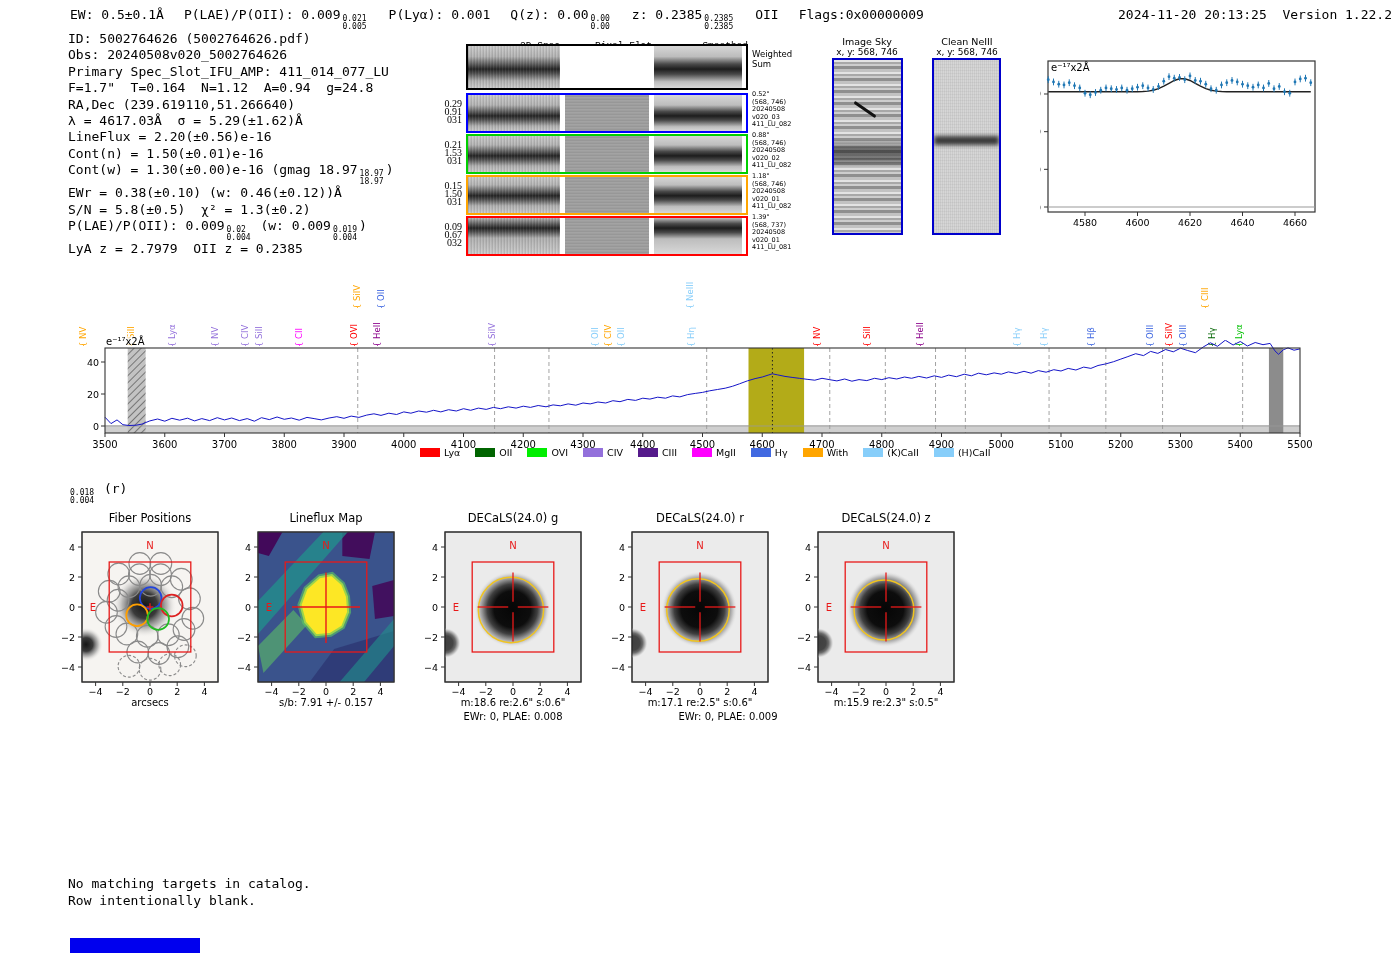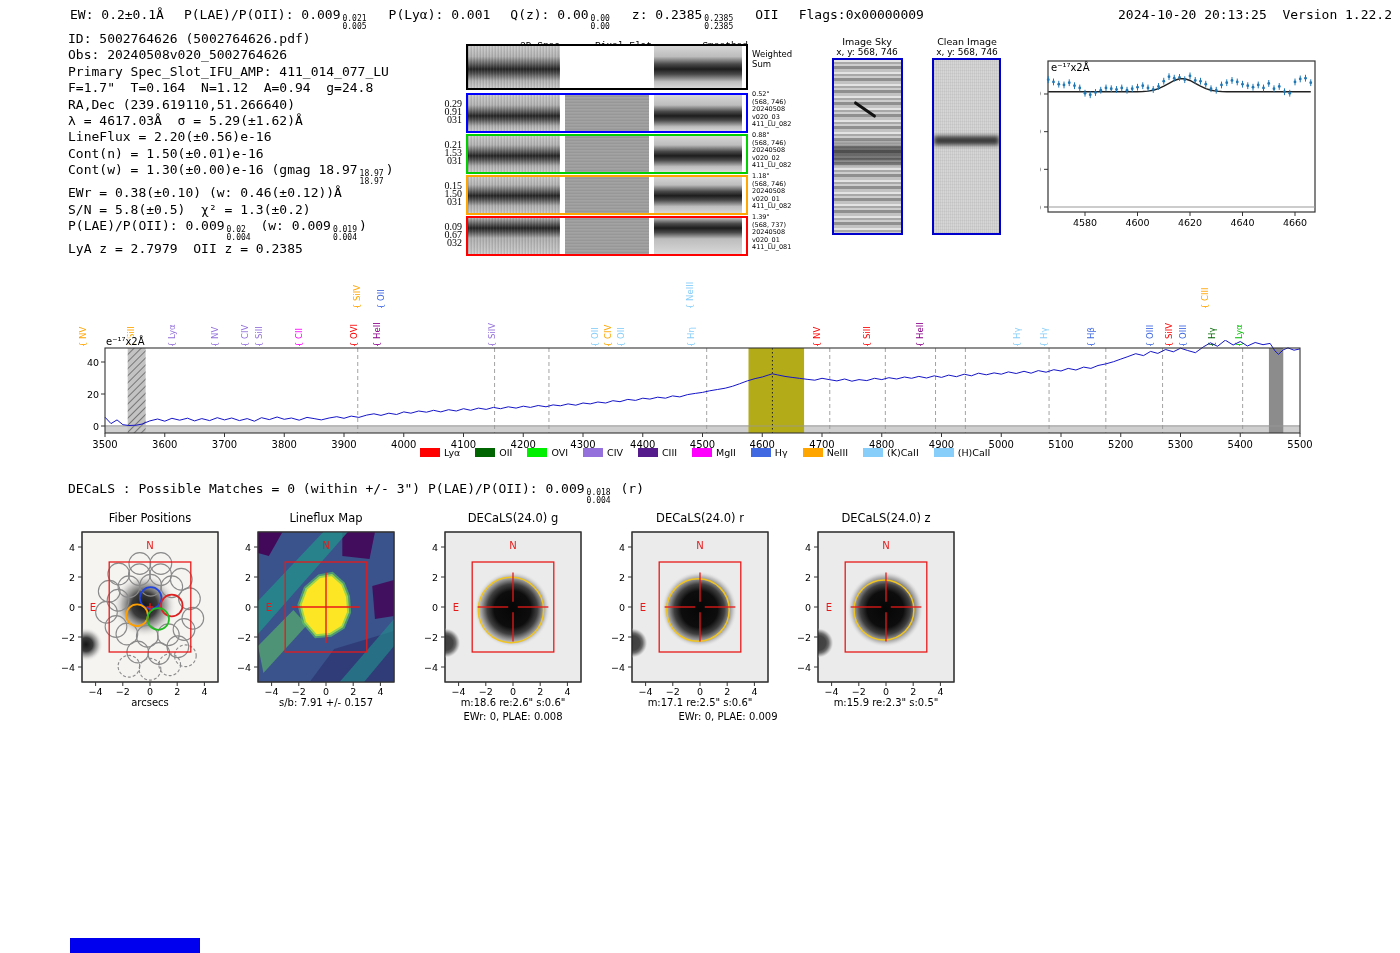--- a/index.html
+++ b/index.html
@@ -54,32 +54,32 @@
   #unit-main{position:absolute;left:106px;top:336px;font-family:"DejaVu Sans",sans-serif;font-size:10px;background:rgba(255,255,255,.6);}
   #unit-inset{position:absolute;left:1051px;top:62px;font-family:"DejaVu Sans",sans-serif;font-size:10px;}
   #bottom-bar{position:absolute;left:70px;top:938px;width:130px;height:15px;}
   svg text{font-family:"DejaVu Sans",sans-serif;}
 </style>
 </head>
 <body>
 
 <div id="page">
 
-  <div id="header-left"><span class="hseg"><span>EW: 0.2±0.1Å</span></span><span class="hseg"><span>P(LAE)/P(OII): 0.009</span><span class="stack">
+  <div id="header-left"><span class="hseg"><span>EW: 0.5±0.1Å</span></span><span class="hseg"><span>P(LAE)/P(OII): 0.009</span><span class="stack">
           <span>0.021</span>
           <span>0.005</span>
         </span></span><span class="hseg"><span>P(Lyα): 0.001</span></span><span class="hseg"><span>Q(z): 0.00</span><span class="stack">
           <span>0.00</span>
           <span>0.00</span>
         </span></span><span class="hseg"><span>z: 0.2385</span><span class="stack">
           <span>0.2385</span>
           <span>0.2385</span>
         </span></span><span class="hseg"><span>OII</span></span><span class="hseg"><span>Flags:0x00000009</span></span></div>
   <div id="header-right">
-    <span>2024-10-20 20:13:25</span>&nbsp;&nbsp;<span>Version 1.22.2</span>
+    <span>2024-11-20 20:13:25</span>&nbsp;&nbsp;<span>Version 1.22.2</span>
   </div>
 
   <div id="info-lines"><div><span>ID: 5002764626 (5002764626.pdf)</span></div><div><span>Obs: 20240508v020_5002764626</span></div><div><span>Primary Spec_Slot_IFU_AMP: 411_014_077_LU</span></div><div><span>F=1.7"  T=0.164  N=1.12  A=0.94  g=24.8</span></div><div><span>RA,Dec (239.619110,51.266640)</span></div><div><span>λ = 4617.03Å  σ = 5.29(±1.62)Å</span></div><div><span>LineFlux = 2.20(±0.56)e-16</span></div><div><span>Cont(n) = 1.50(±0.01)e-16</span></div><div><span>Cont(w) = 1.30(±0.00)e-16 (gmag 18.97</span><span class="stack"><span>18.97</span><span>18.97</span></span><span>)</span></div><div><span>EWr = 0.38(±0.10) (w: 0.46(±0.12))Å</span></div><div><span>S/N = 5.8(±0.5)  χ² = 1.3(±0.2)</span></div><div><span>P(LAE)/P(OII): 0.009</span><span class="stack"><span>0.02</span><span>0.004</span></span><span> (w: 0.009</span><span class="stack"><span>0.019</span><span>0.004</span></span><span>)</span></div><div><span>LyA z = 2.7979  OII z = 0.2385</span></div></div>
 
   <div class="colhead" style="left:466px;width:94px;">2D Spec</div>
   <div class="colhead" style="left:565px;width:87px;">Pixel Flat</div>
   <div class="colhead" style="left:657px;width:91px;">Smoothed</div>
 
   <div class="row2d" style="top:44px;height:46px;border:2px solid #000;--band:55%;">
     <div class="cell c2d"></div>
@@ -161,21 +161,21 @@
       </div>
     </div>
 
   <div class="skytitle" style="left:826px;top:36px;width:82px;">Image Sky</div>
   <div class="skytitle" style="left:826px;top:47px;width:82px;font-size:9px;">x, y: 568, 746</div>
   <div class="skybox" style="left:832px;top:58px;width:71px;height:177px;">
     <div class="sky-stripes">
         <div class="streak"></div>
       </div>
   </div>
-  <div class="skytitle" style="left:925px;top:36px;width:84px;">Clean Image</div>
+  <div class="skytitle" style="left:925px;top:36px;width:84px;">Clean NeIII</div>
   <div class="skytitle" style="left:925px;top:47px;width:84px;font-size:9px;">x, y: 568, 746</div>
   <div class="skybox" style="left:932px;top:58px;width:69px;height:177px;">
     <div class="clean-img">
         <div class="clean-band"></div>
       </div>
   </div>
 
   <svg id="inset-svg" class="abs" style="left:1040px;top:52px;" width="290" height="175">
       <rect x="8" y="9" width="267" height="151" fill="#fff" stroke="#333" stroke-width="1.2"></rect>
       <line x1="8" y1="155" x2="275" y2="155" stroke="#999" stroke-width="1"></line>
@@ -436,33 +436,33 @@
       <span class="lg-item">
         <span class="lg-sw" style="background: rgb(255, 0, 255);"></span>
         <span>MgII</span>
       </span>
       <span class="lg-item">
         <span class="lg-sw" style="background: rgb(65, 105, 225);"></span>
         <span>Hγ</span>
       </span>
       <span class="lg-item">
         <span class="lg-sw" style="background: rgb(255, 165, 0);"></span>
-        <span>NeIII</span>
+        <span>With</span>
       </span>
       <span class="lg-item">
         <span class="lg-sw" style="background: rgb(135, 206, 250);"></span>
         <span>(K)CaII</span>
       </span>
       <span class="lg-item">
         <span class="lg-sw" style="background: rgb(135, 206, 250);"></span>
         <span>(H)CaII</span>
       </span>
     </div>
 
-  <div id="decals-line"><span>DECaLS : Possible Matches = 0 (within +/- 3")  P(LAE)/P(OII): 0.009</span><span class="stack">
+  <div id="decals-line"><span class="stack">
         <span>0.018</span>
         <span>0.004</span>
       </span><span> (r)</span></div>
 
   <div class="ptitle" style="left:70px;">Fiber Positions</div>
   <div class="ptitle" style="left:246px;">Lineflux Map</div>
   <div class="ptitle" style="left:433px;">DECaLS(24.0) g</div>
   <div class="ptitle" style="left:620px;">DECaLS(24.0) r</div>
   <div class="ptitle" style="left:806px;">DECaLS(24.0) z</div>
 
@@ -733,14 +733,18 @@
     </svg>
 
   <div class="pcap" style="left:62px;top:697px;">arcsecs</div>
   <div class="pcap" style="left:238px;top:697px;">s/b: 7.91 +/- 0.157</div>
   <div class="pcap" style="left:425px;top:697px;">m:18.6  re:2.6"  s:0.6"</div>
   <div class="pcap" style="left:425px;top:711px;">EWr: 0, PLAE: 0.008</div>
   <div class="pcap" style="left:612px;top:697px;">m:17.1  re:2.5"  s:0.6"</div>
   <div class="pcap" style="left:640px;top:711px;">EWr: 0, PLAE: 0.009</div>
   <div class="pcap" style="left:798px;top:697px;">m:15.9  re:2.3"  s:0.5"</div>
 
+  <div id="footer">
+    <div>No matching targets in catalog.</div>
+    <div>Row intentionally blank.</div>
+  </div>
   <div id="bottom-bar" style="background: rgb(0, 0, 238);"></div>
 </div>
 
 </body></html>

